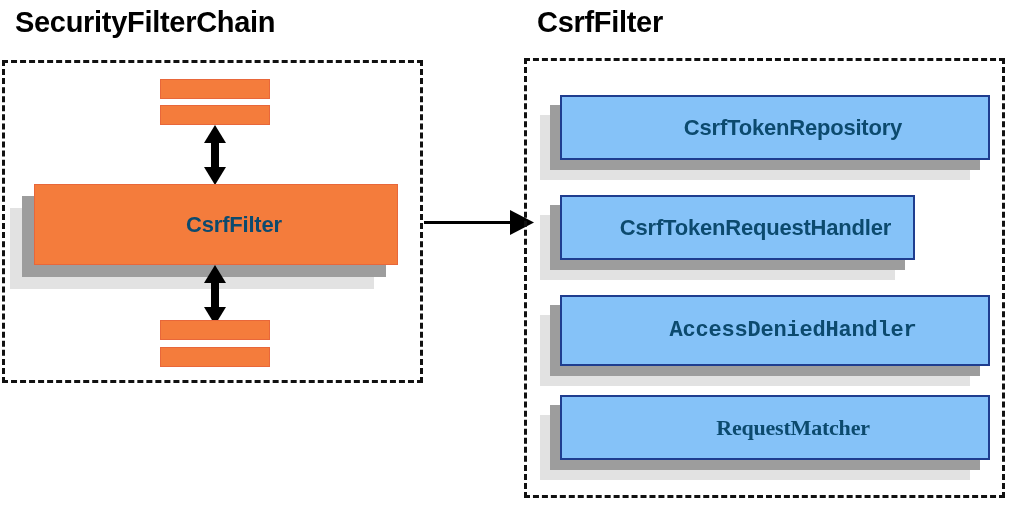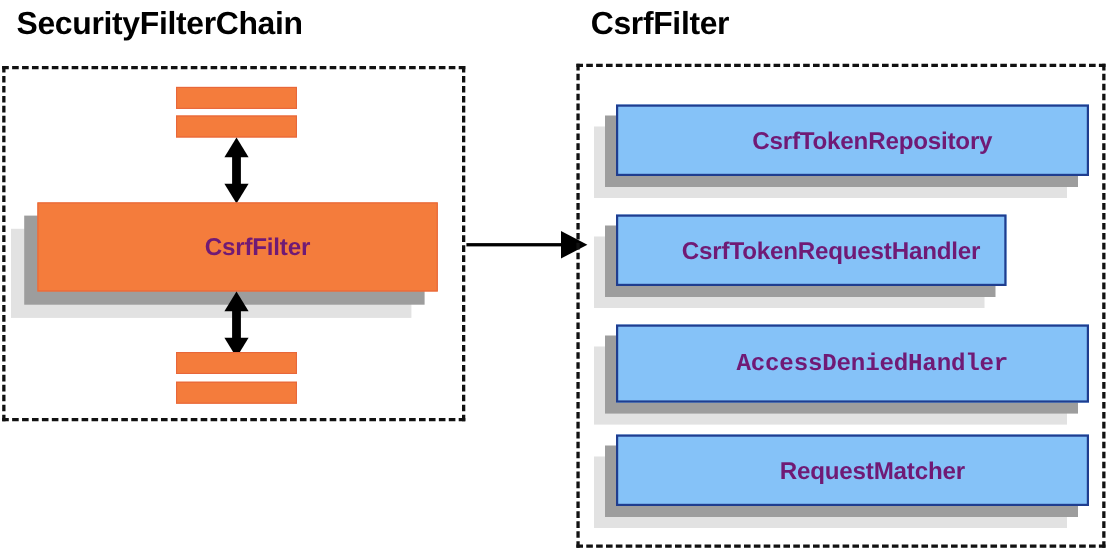--- a/index.html
+++ b/index.html
@@ -60,21 +60,21 @@
     position: absolute;
     top: 0; left: 0;
     width: 100%;
     height: 100%;
     box-sizing: border-box;
     display: flex;
     align-items: center;
     justify-content: center;
     font-size: 22px;
     font-weight: bold;
-    color: #701a75;
+    color: #0c4a6e;
     letter-spacing: -0.2px;
     white-space: nowrap;
     padding-left: 36px;
   }
 
   
   .card.orange .face {
     background: #f47c3c;
     border: 1px solid #e8673a;
   }
@@ -163,19 +163,19 @@
     <div class="shadow-near"></div>
     <div class="face">CsrfTokenRequestHandler</div>
   </div>
 
   <div class="card blue" style="left:560px; top:295px; width:430px; height:71px;font-family:Liberation Mono, monospace;">
     <div class="shadow-far"></div>
     <div class="shadow-near"></div>
     <div class="face">AccessDeniedHandler</div>
   </div>
 
-  <div class="card blue" style="left:560px; top:395px; width:430px; height:65px;">
+  <div class="card blue" style="left:560px; top:395px; width:430px; height:65px;font-family:Liberation Serif, serif;">
     <div class="shadow-far"></div>
     <div class="shadow-near"></div>
     <div class="face">RequestMatcher</div>
   </div>
 
 </div>
 
 </body></html>

